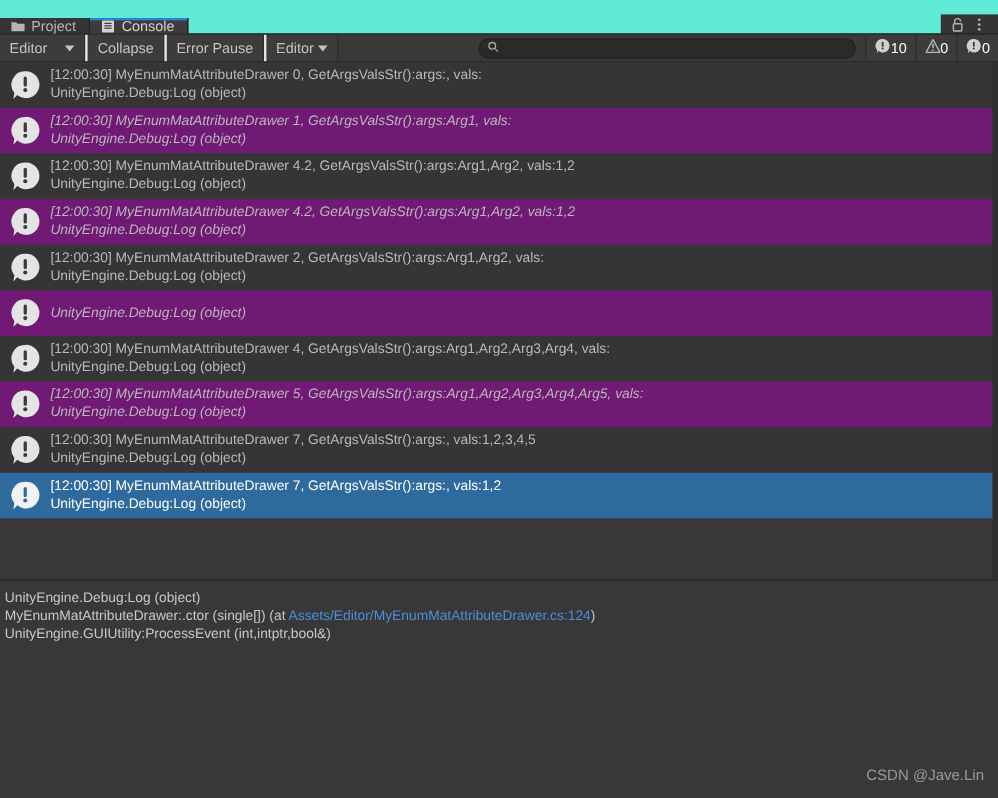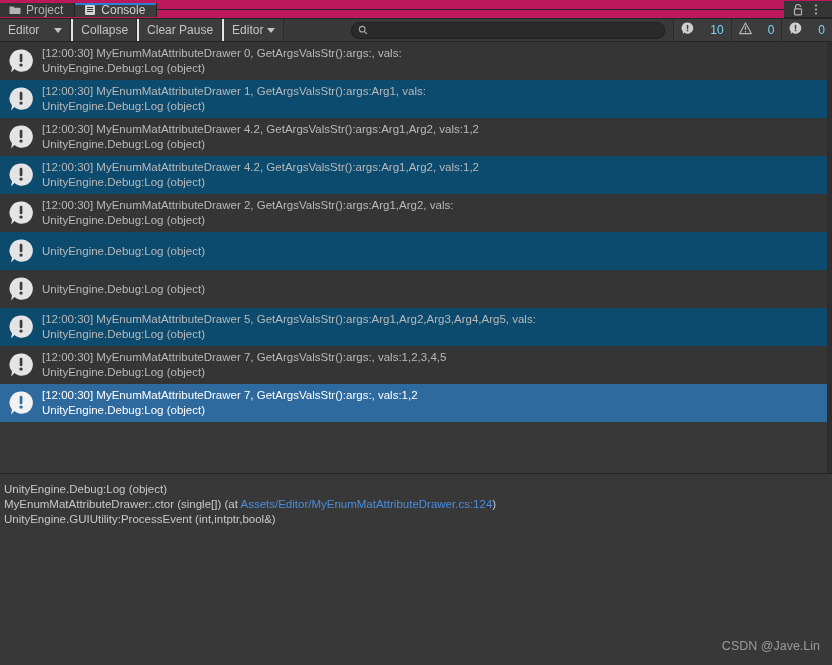--- a/index.html
+++ b/index.html
@@ -19,24 +19,24 @@
     width: 832px;
     height: 665px;
     background: #383838;
     display: flex;
     flex-direction: column;
   }
 
   
   .tabbar {
     position: relative;
-    height: 19px;
-    background: #be185d;
-    display: flex;
-    align-items: center;
+    height: 29px;
+    background: #5eead4;
+    display: flex;
+    align-items: flex-end;
     flex: 0 0 auto;
   }
   .tab {
     display: flex;
     align-items: center;
     gap: 5px;
     padding: 0 11px 0 9px;
     font-size: 12px;
     color: #b4b4b4;
     background: #353535;
@@ -147,24 +147,24 @@
     padding: 0;
   }
   .counters {
     display: flex;
     align-items: stretch;
     background: #3c3c3c;
   }
   .counter {
     display: flex;
     align-items: center;
-    gap: 16px;
+    gap: 0;
     padding: 0 7px;
     font-size: 12px;
-    color: #7dd3fc;
+    color: #ffffff;
     border-left: 1px solid #2b2b2b;
     user-select: none;
   }
 
   
   .loglist {
     flex: 0 0 auto;
     height: 431px;
     background: #383838;
     overflow: hidden;
@@ -172,21 +172,21 @@
   }
   .logrow {
     height: 38px;
     display: flex;
     align-items: center;
     padding-left: 8px;
     box-sizing: border-box;
     gap: 8px;
   }
   .logrow.odd  { background: #353535; }
-  .logrow.even { background: #0c4a6e; }
+  .logrow.even { background: #701a75; font-style: italic; }
   .logrow.selected { background: #2f6a9e; }
   .logtext {
     display: flex;
     flex-direction: column;
     justify-content: flex-start;
     line-height: 15px;
     font-size: 11.5px;
     color: #b9b9b9;
     white-space: nowrap;
     overflow: hidden;
@@ -289,21 +289,21 @@
       <span>Editor</span>
       <span class="tb-sep"></span>
       <span class="caret"></span>
     </div>
 
     <div class="tb-btn">
       <span>Collapse</span>
     </div>
 
     <div class="tb-btn">
-      <span>Clear Pause</span>
+      <span>Error Pause</span>
     </div>
 
     <div class="tb-btn">
       <span>Editor</span>
       <span class="caret"></span>
     </div>
 
     <div class="tb-gap">
       <div class="searchbox">
         <span>
@@ -441,20 +441,21 @@
 
     <div class="logrow odd">
       <span class="err-icon">
         <svg width="26" height="26" viewBox="0 0 26 26">
           <path d="M13 1.4 A11.2 11.2 0 1 1 6.4 21.1 L3.1 24.6 L4.0 19.6 A11.2 11.2 0 0 1 13 1.4 Z" fill="#e4e4e4"></path>
           <rect x="11.7" y="5.8" width="2.7" height="8.4" rx="1.3" fill="#3a3a3a"></rect>
           <circle cx="13.05" cy="17.1" r="1.7" fill="#3a3a3a"></circle>
         </svg>
       </span>
       <span class="logtext">
+        <span class="log-l1">[12:00:30] MyEnumMatAttributeDrawer 4, GetArgsValsStr():args:Arg1,Arg2,Arg3,Arg4, vals:</span>
         <span class="log-l2">UnityEngine.Debug:Log (object)</span>
       </span>
     </div>
 
     <div class="logrow even">
       <span class="err-icon">
         <svg width="26" height="26" viewBox="0 0 26 26">
           <path d="M13 1.4 A11.2 11.2 0 1 1 6.4 21.1 L3.1 24.6 L4.0 19.6 A11.2 11.2 0 0 1 13 1.4 Z" fill="#e4e4e4"></path>
           <rect x="11.7" y="5.8" width="2.7" height="8.4" rx="1.3" fill="#3a3a3a"></rect>
           <circle cx="13.05" cy="17.1" r="1.7" fill="#3a3a3a"></circle>

